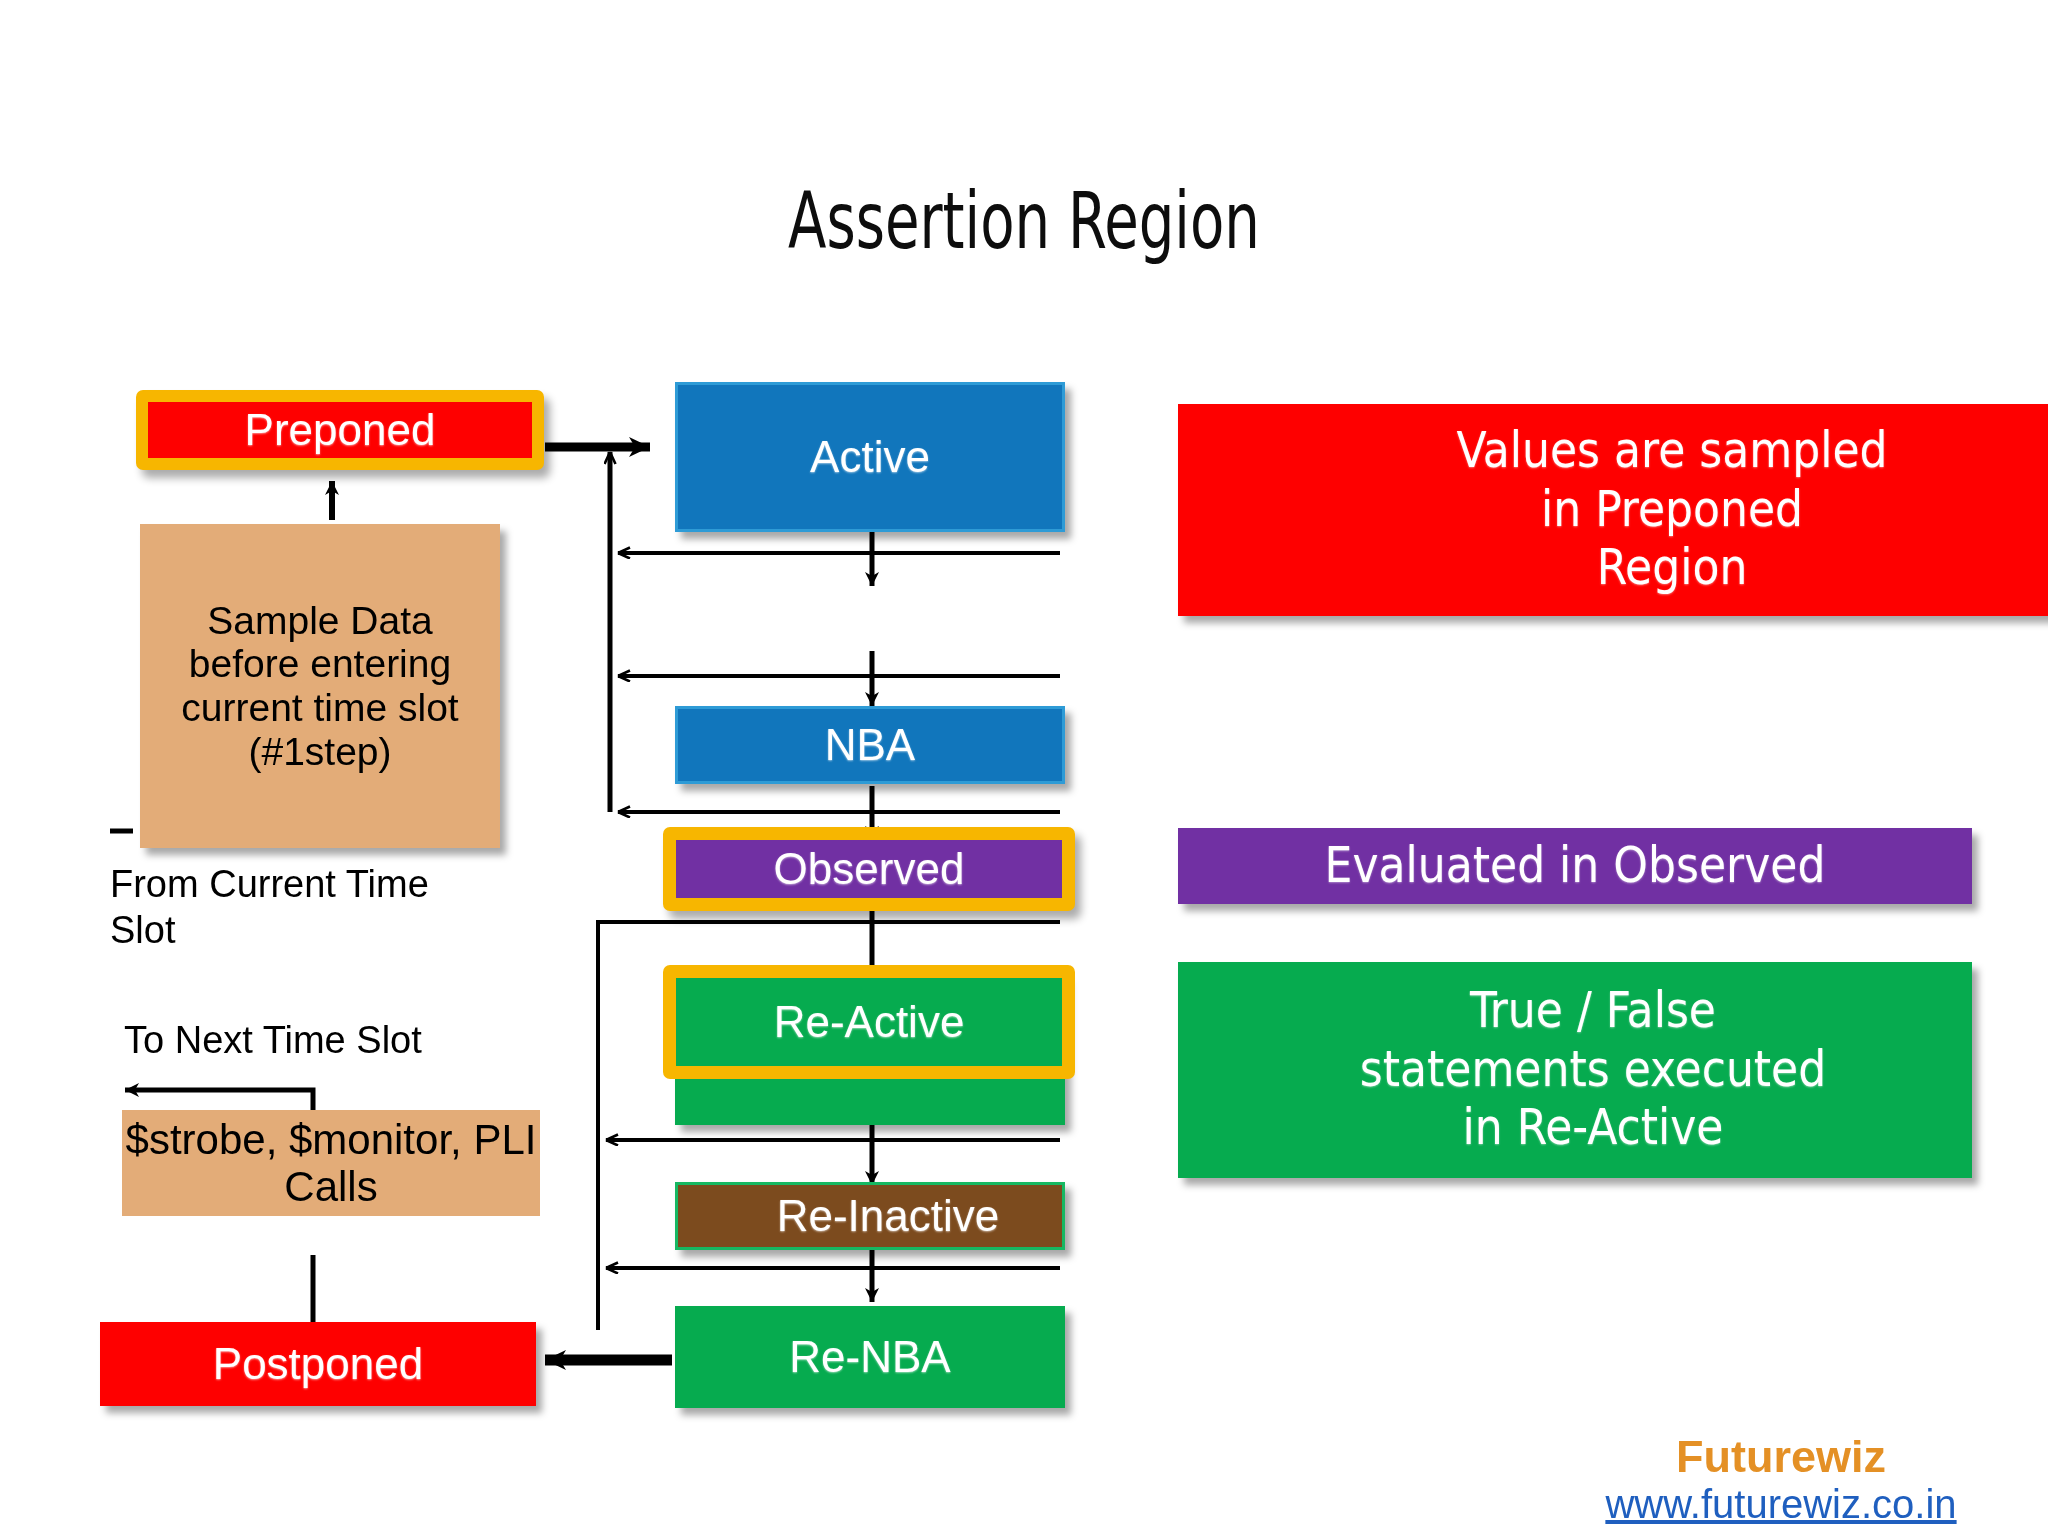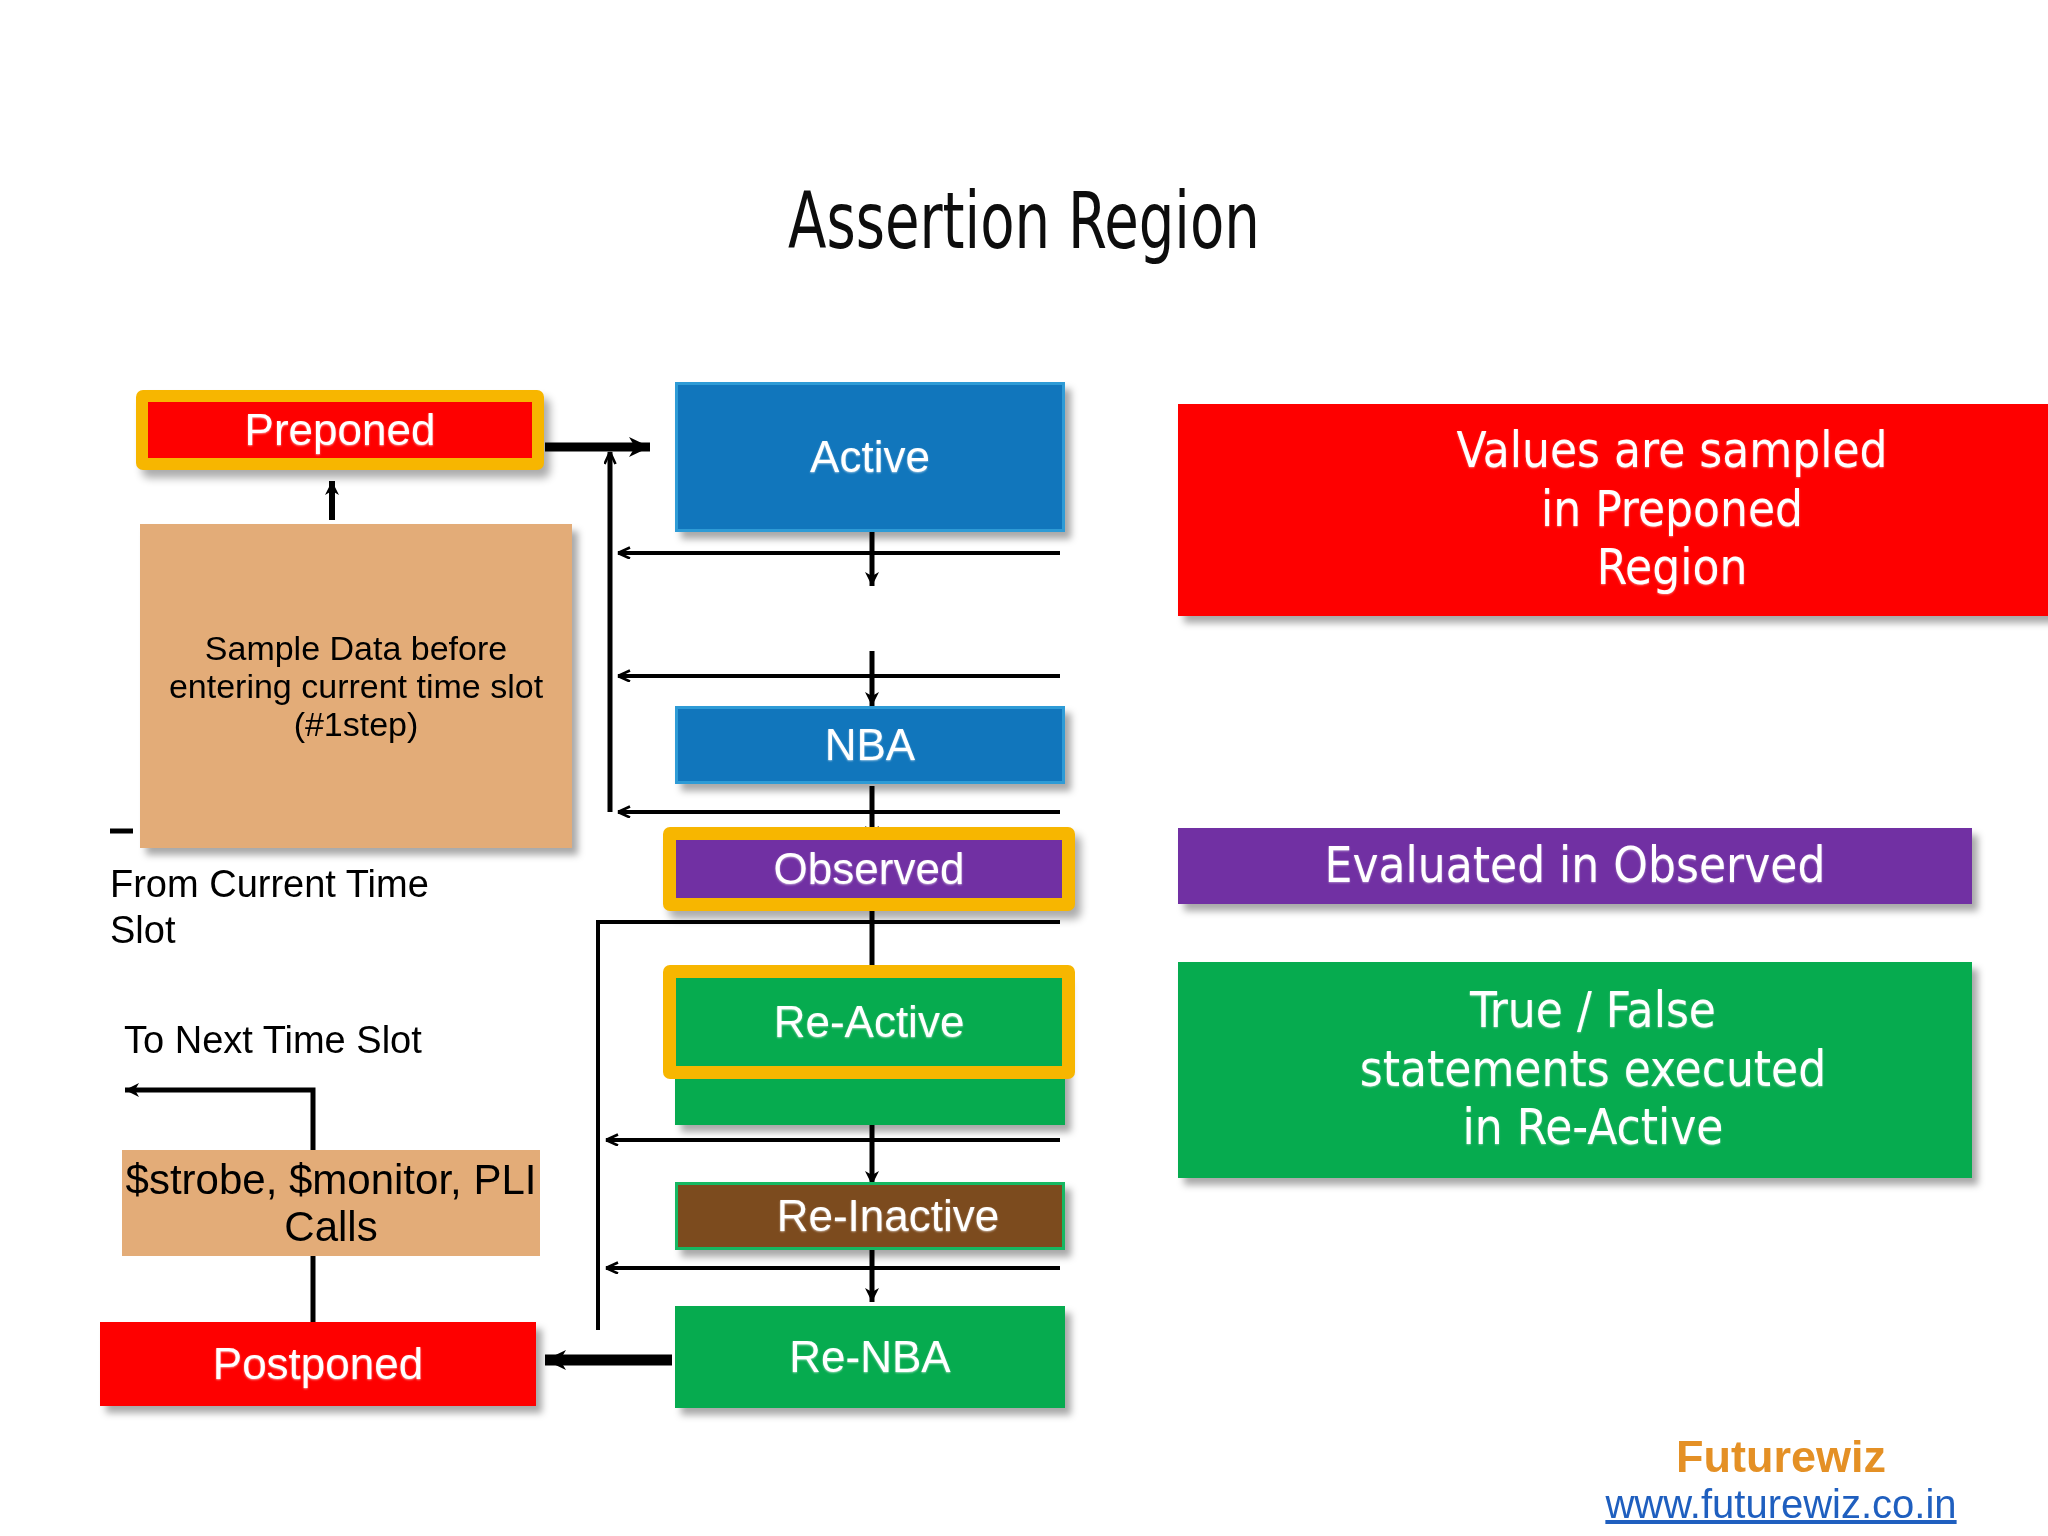--- a/index.html
+++ b/index.html
@@ -232,31 +232,31 @@
 
     <g>
       <line x1="110" y1="831" x2="133" y2="831" stroke="#000" stroke-width="5"></line>
     </g>
   </svg>
 
   <div class="goldwrap" style="left:136px; top:390px; width:408px; height:80px;padding-left:6px;">
     <div class="inner box stage red" style="left:12px; top:12px; right:12px; bottom:12px; font-size:44px;">Preponed</div>
   </div>
 
-  <div class="box tan shadow" style="left:140px; top:524px; width:432px; height:324px; padding:4px 10px; font-size:34px;">Sample Data before entering current time slot (#1step)</div>
+  <div class="box tan shadow" style="left:140px; top:524px; width:360px; height:324px; padding:4px 10px; font-size:39px;">Sample Data before entering current time slot (#1step)</div>
 
   <div class="plainlabel" style="left:110px; top:862px; width:360px;">
     <span>From Current Time Slot</span>
   </div>
 
   <div class="plainlabel" style="left:124px; top:1018px; width:300px;">
     <span>To Next Time Slot</span>
   </div>
 
-  <div class="box tan" style="left:122px; top:1150px; width:418px; height:106px; font-size:42px;">$strobe, $monitor, PLI Calls</div>
+  <div class="box tan" style="left:122px; top:1110px; width:418px; height:106px; font-size:42px;">$strobe, $monitor, PLI Calls</div>
 
   <div class="box stage red shadow" style="left:100px; top:1322px; width:436px; height:84px;">Postponed</div>
 
   <div class="box stage blue edge-blue shadow" style="left:675px; top:382px; width:390px; height:150px;">Active</div>
 
 
   <div class="box stage blue edge-blue shadow" style="left:675px; top:706px; width:390px; height:78px;">NBA</div>
 
   <div class="goldwrap" style="left:663px; top:827px; width:412px; height:84px;">
     <div class="inner box stage purple" style="left:13px; top:13px; right:13px; bottom:13px;">Observed</div>

